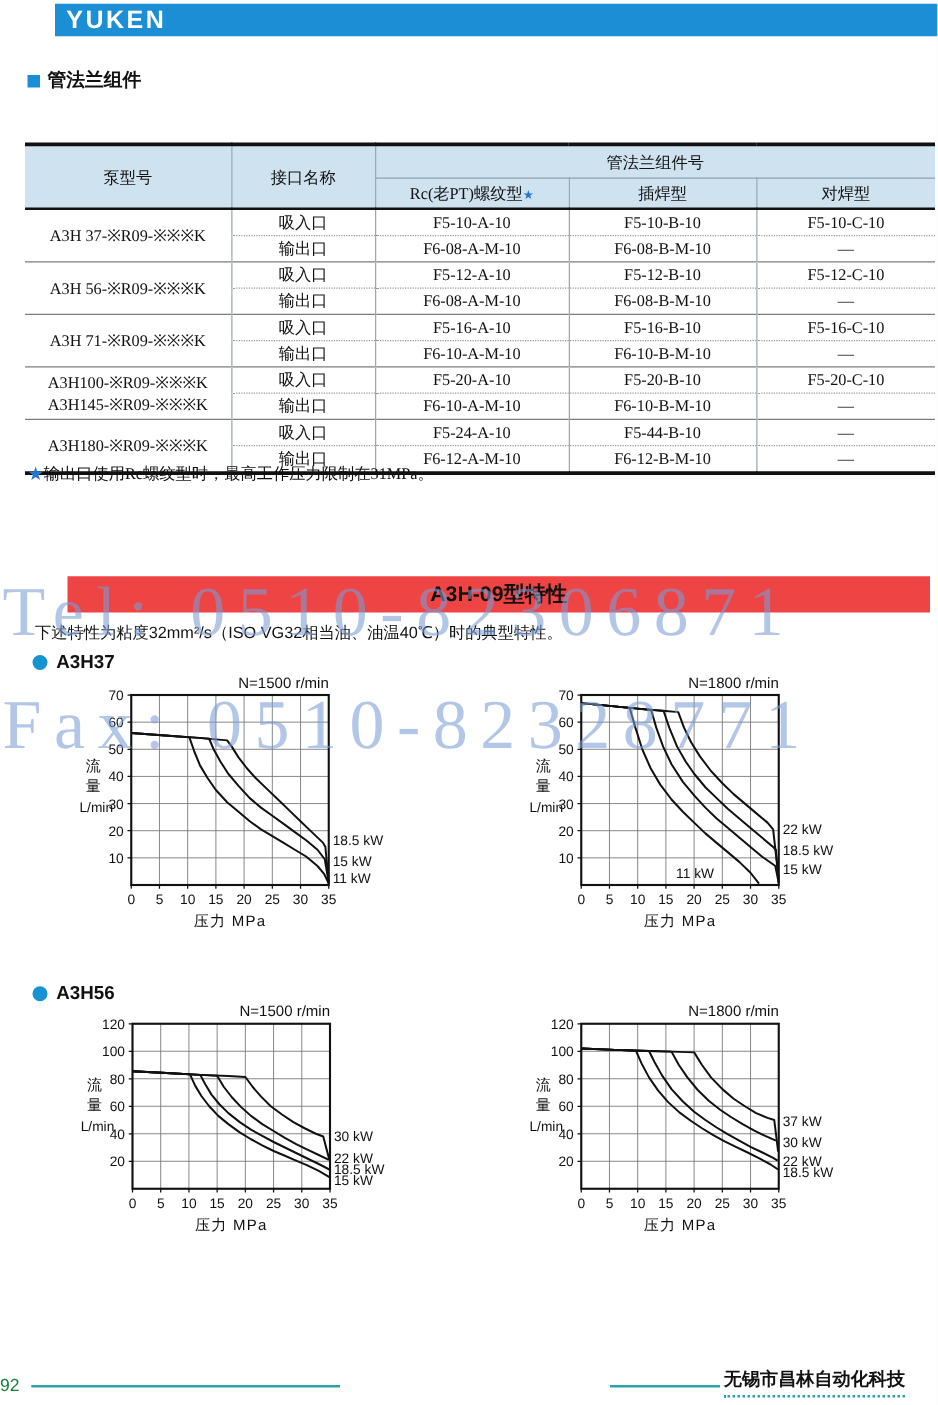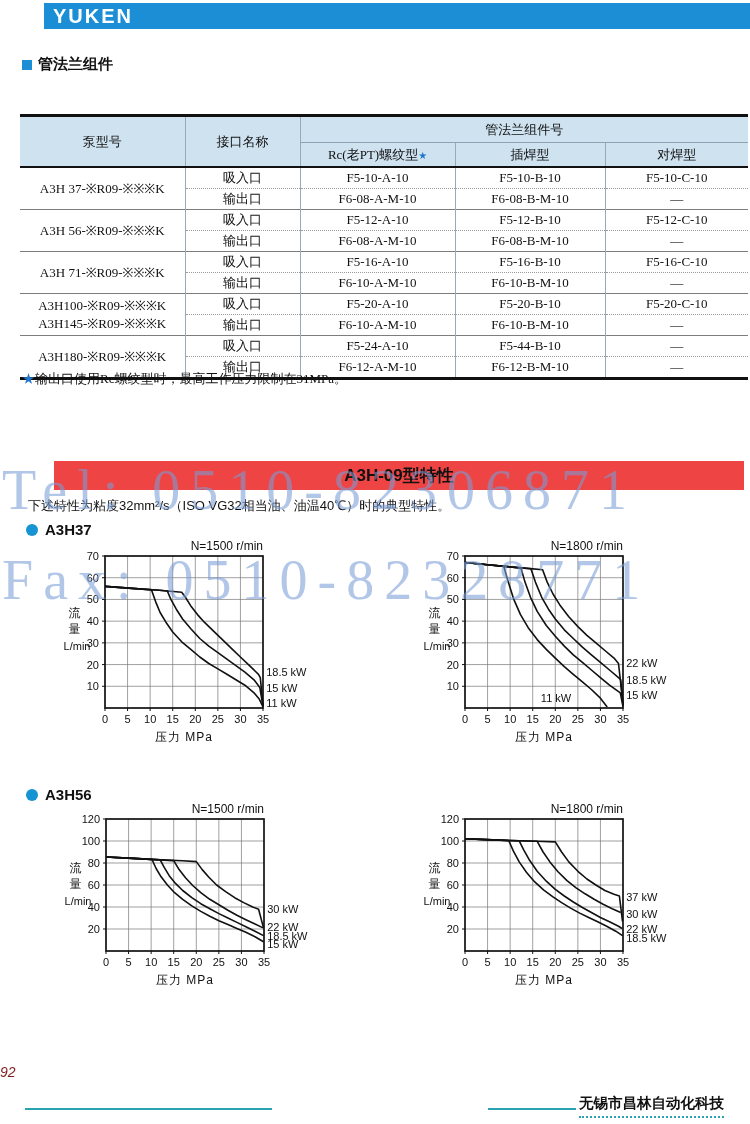--- a/index.html
+++ b/index.html
@@ -65,21 +65,21 @@
   .wm{position:absolute;left:2px;width:748px;font-family:"Liberation Serif",serif;
       font-size:56px;letter-spacing:10px;white-space:nowrap;color:rgba(122,156,214,0.58);
       z-index:9;pointer-events:none;}
   .wm1{top:458px;}
   .wm2{top:548px;}
 
   
   .footer-line{position:absolute;height:2px;background:#2aa3b0;top:1108px;}
   .fl-left{left:25px;width:247px;}
   .fl-right{left:488px;width:88px;}
-  .pagenum{position:absolute;left:0px;top:1064px;font-size:14px;color:#7f1d1d;font-style:italic;}
+  .pagenum{position:absolute;left:0px;top:1100px;font-size:14px;color:#15803d;}
   .footer-center{position:absolute;left:278px;top:1089px;width:218px;text-align:center;line-height:1.25;}
   .series-logo{font-weight:900;font-size:16px;color:#fff;letter-spacing:2px;
       text-shadow:-1px -1px 0 #000,1px -1px 0 #000,-1px 1px 0 #000,1px 1px 0 #000;}
   .series-title{font-weight:bold;font-size:13.5px;}
   .series-subtitle{font-weight:bold;font-size:13px;}
   .company{position:absolute;left:579px;top:1094px;font-weight:bold;font-size:14.5px;
       border-bottom:2px dotted #2aa3b0;padding-bottom:3px;}
 </style>
 </head>
 <body>

